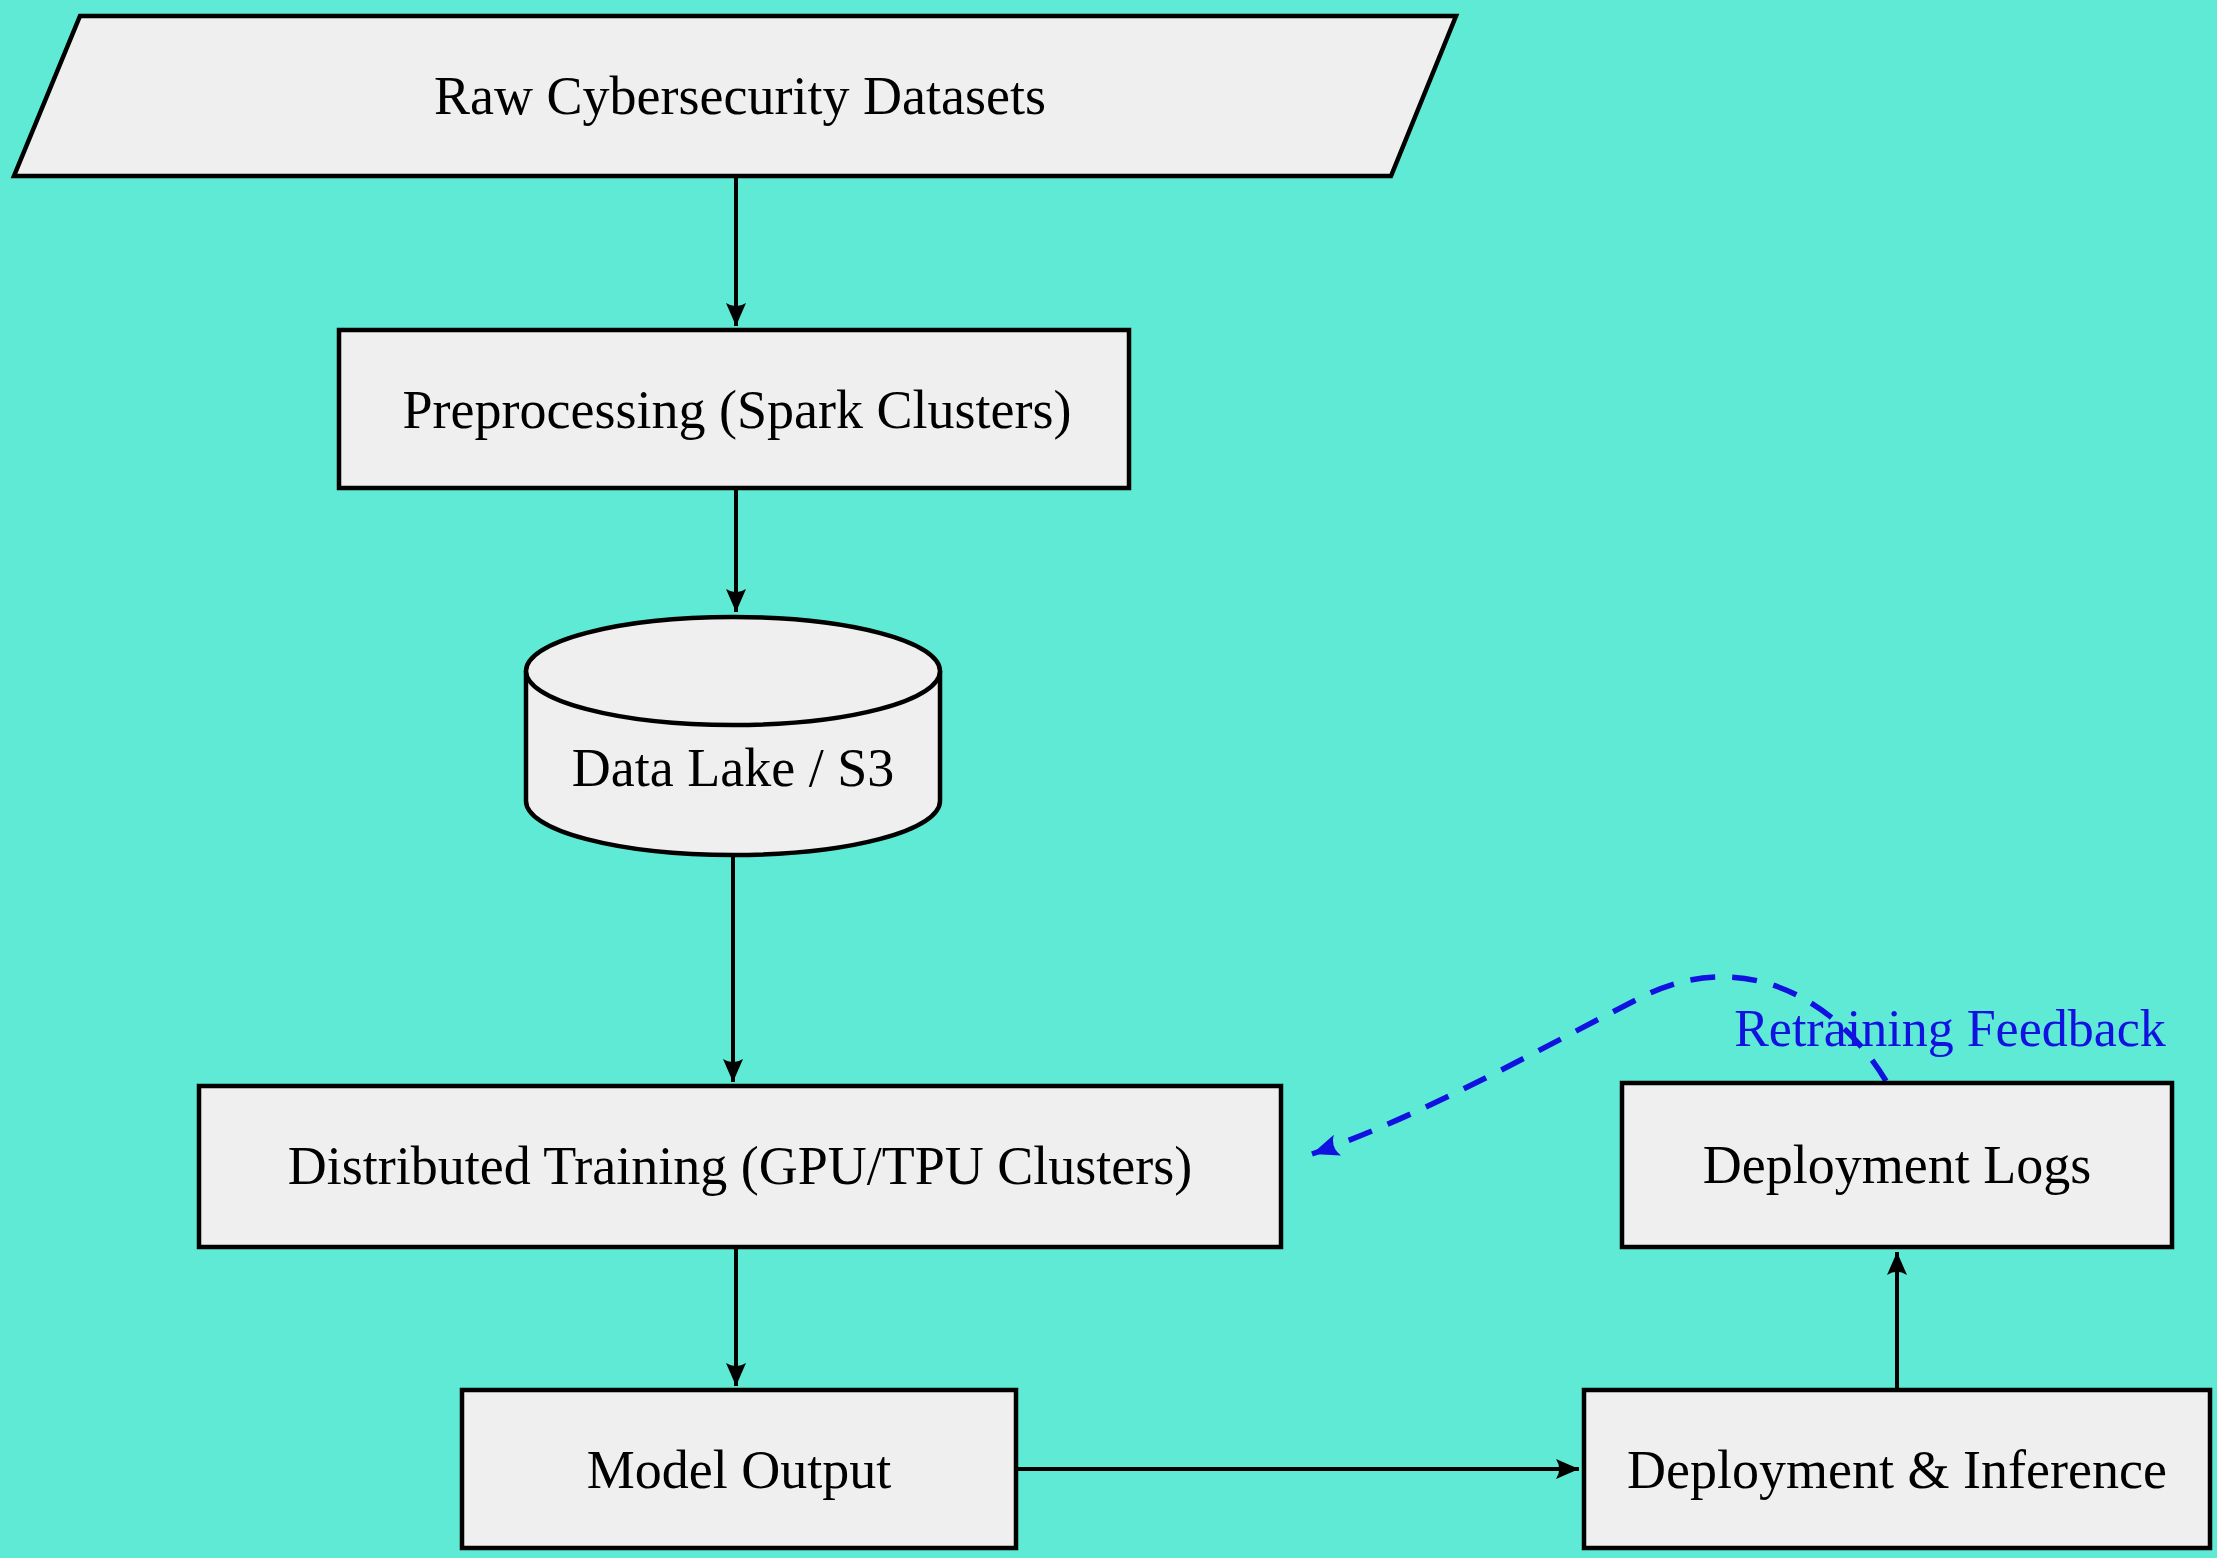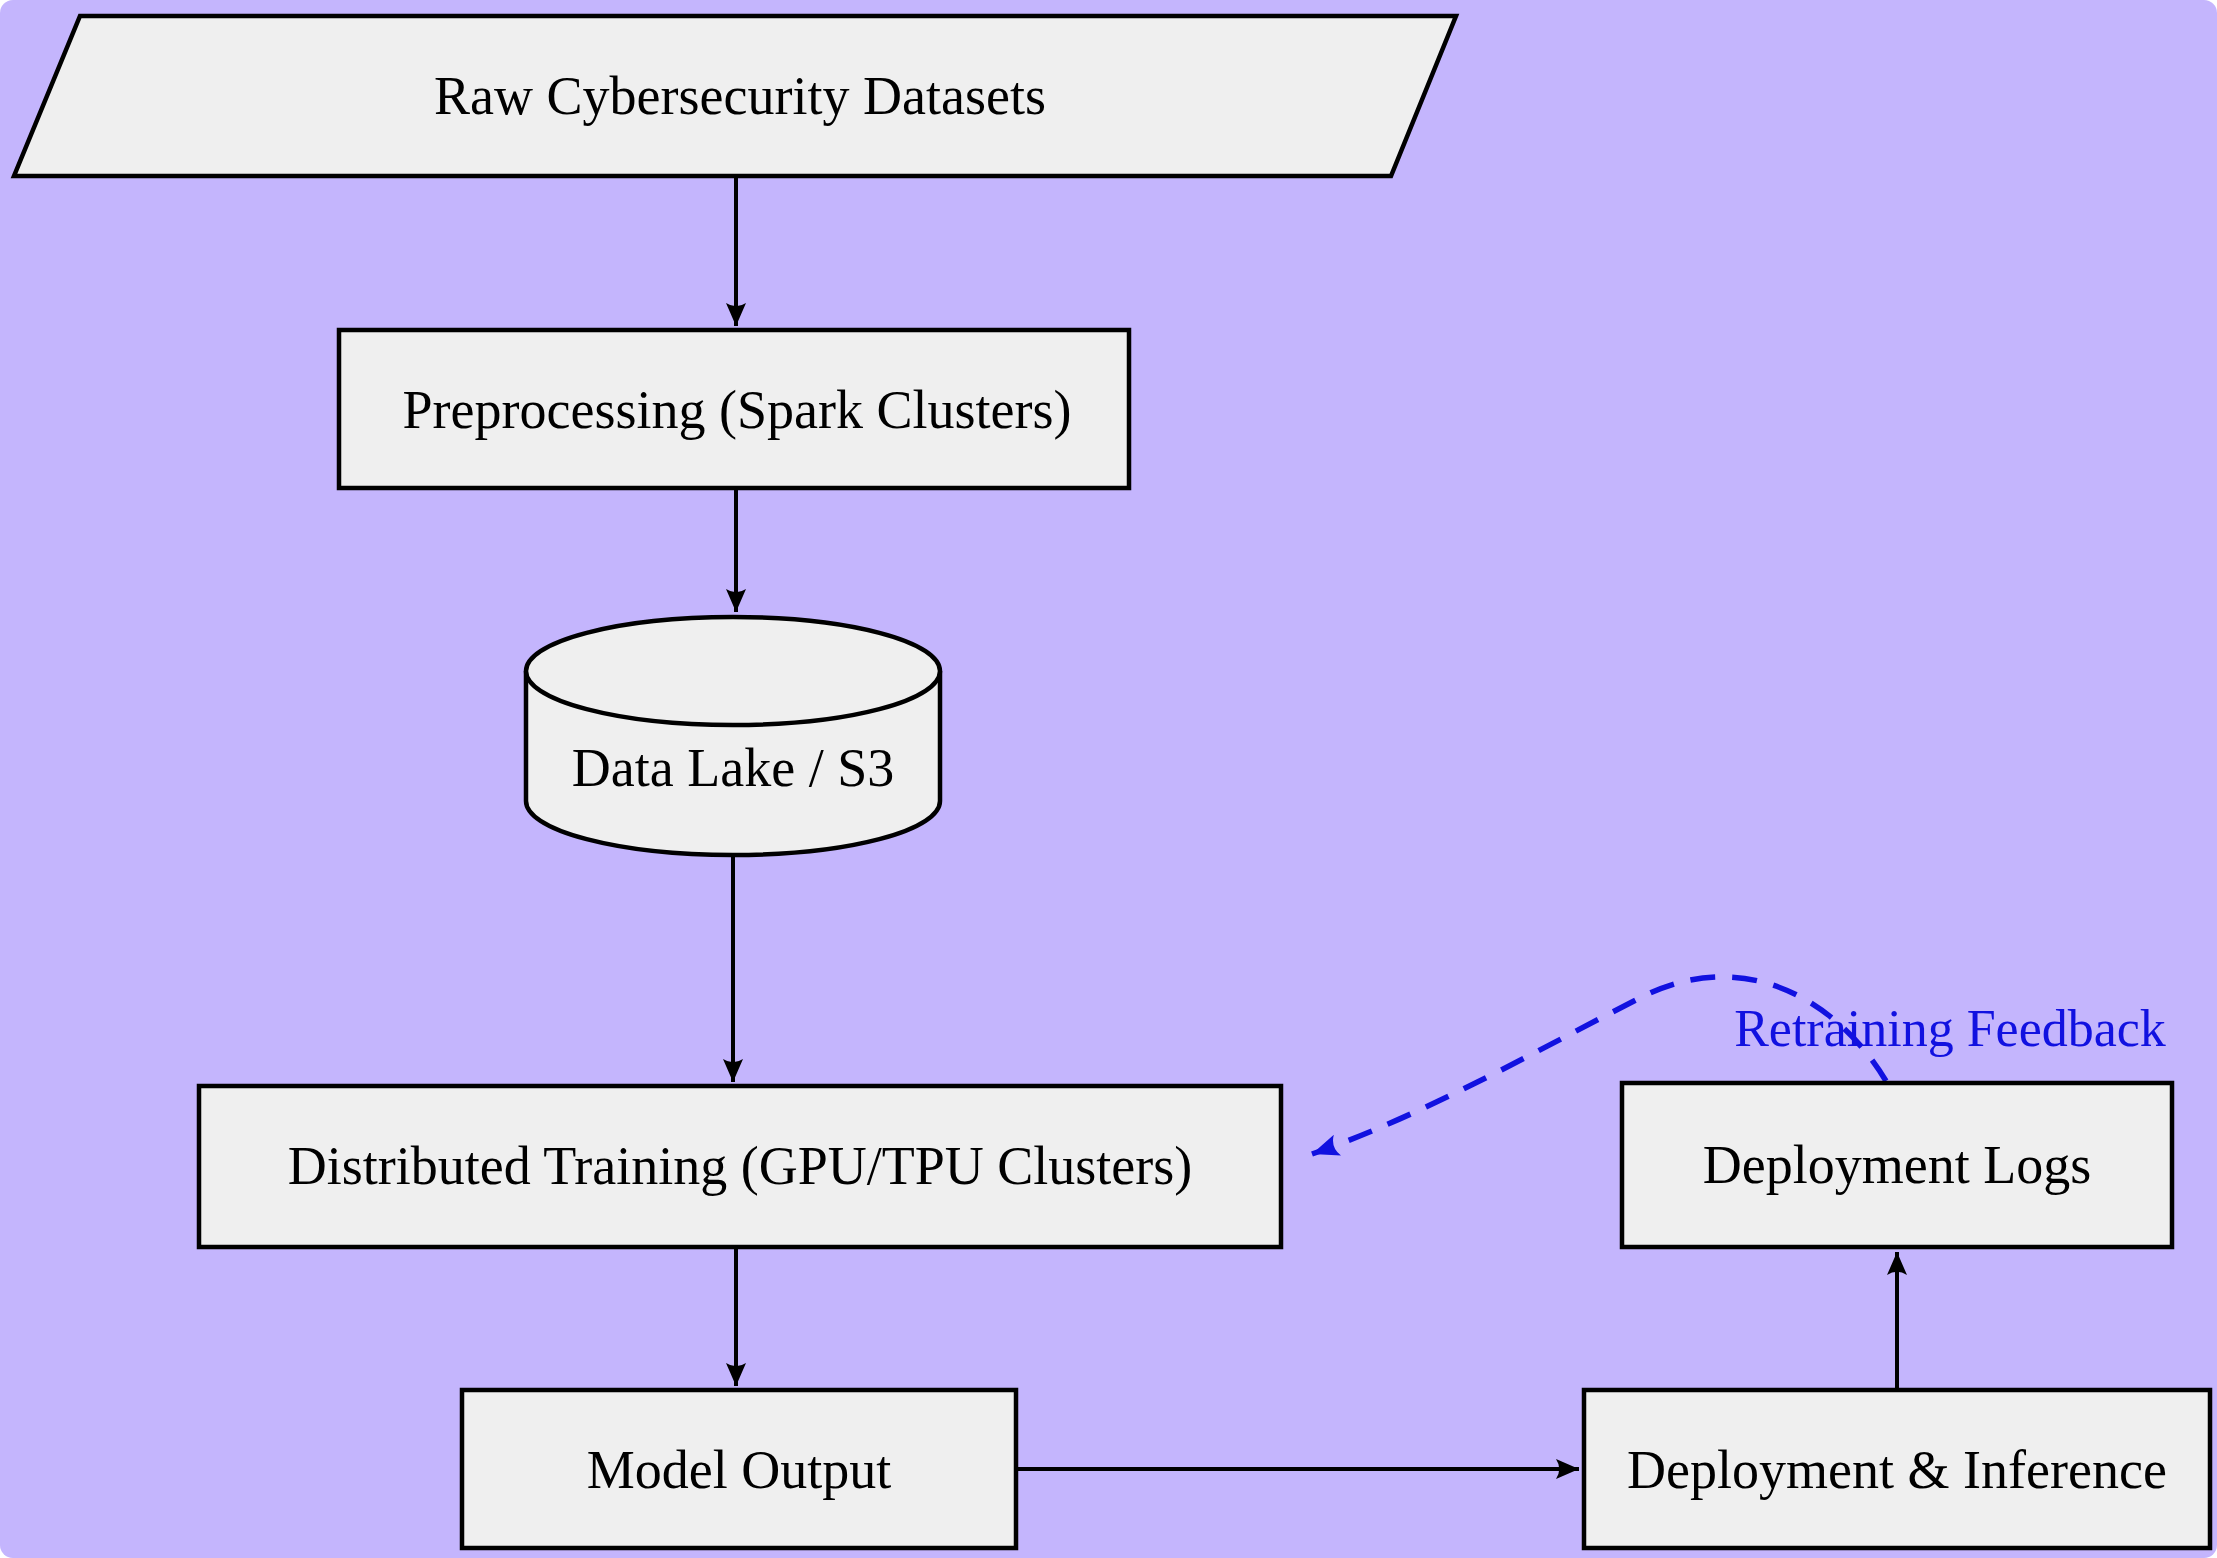--- a/index.html
+++ b/index.html
@@ -4,23 +4,22 @@
 <style>
   html, body {
     margin: 0;
     padding: 0;
     background: #ffffff;
   }
   .canvas {
     position: relative;
     width: 2217px;
     height: 1558px;
-    background: #c4b5fd;
+    background: #5eead4;
     font-family: "Liberation Serif", "DejaVu Serif", serif;
-    border-radius: 13px;
   }
   svg { display: block; }
   .node-shape {
     fill: #efefef;
     stroke: #000000;
     stroke-width: 4.5px;
   }
   .edge-line {
     fill: none;
     stroke: #000000;

